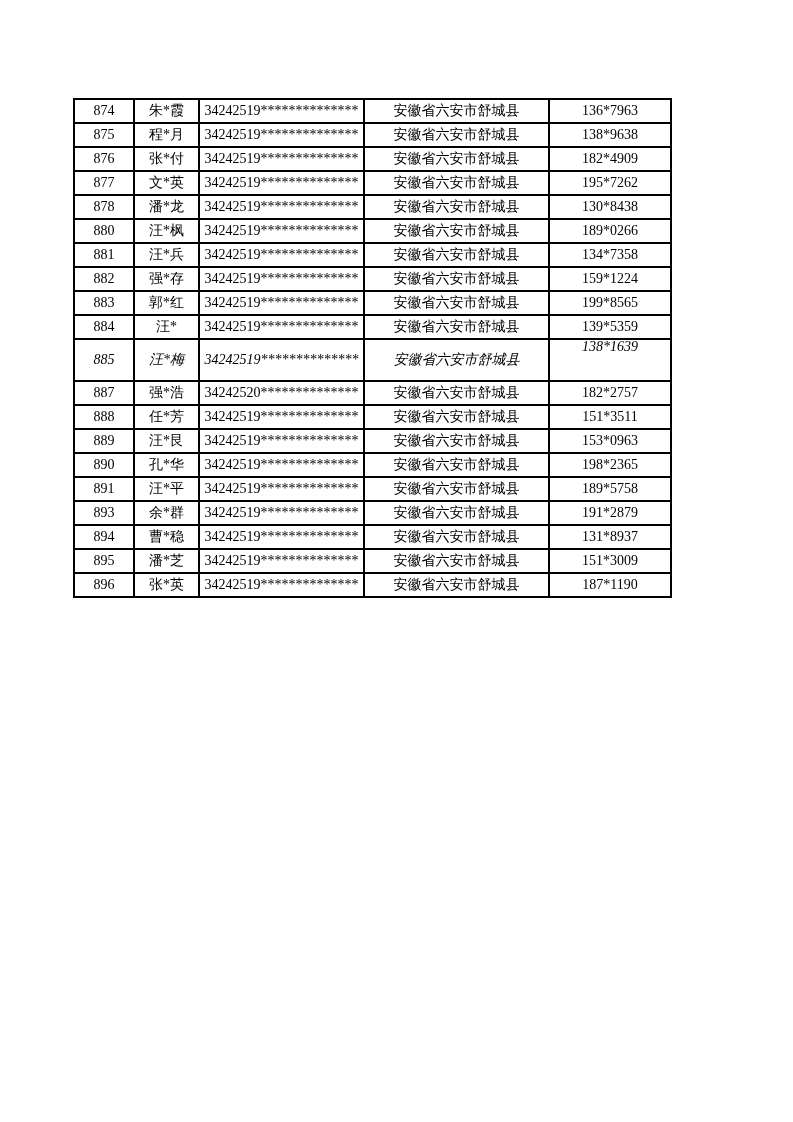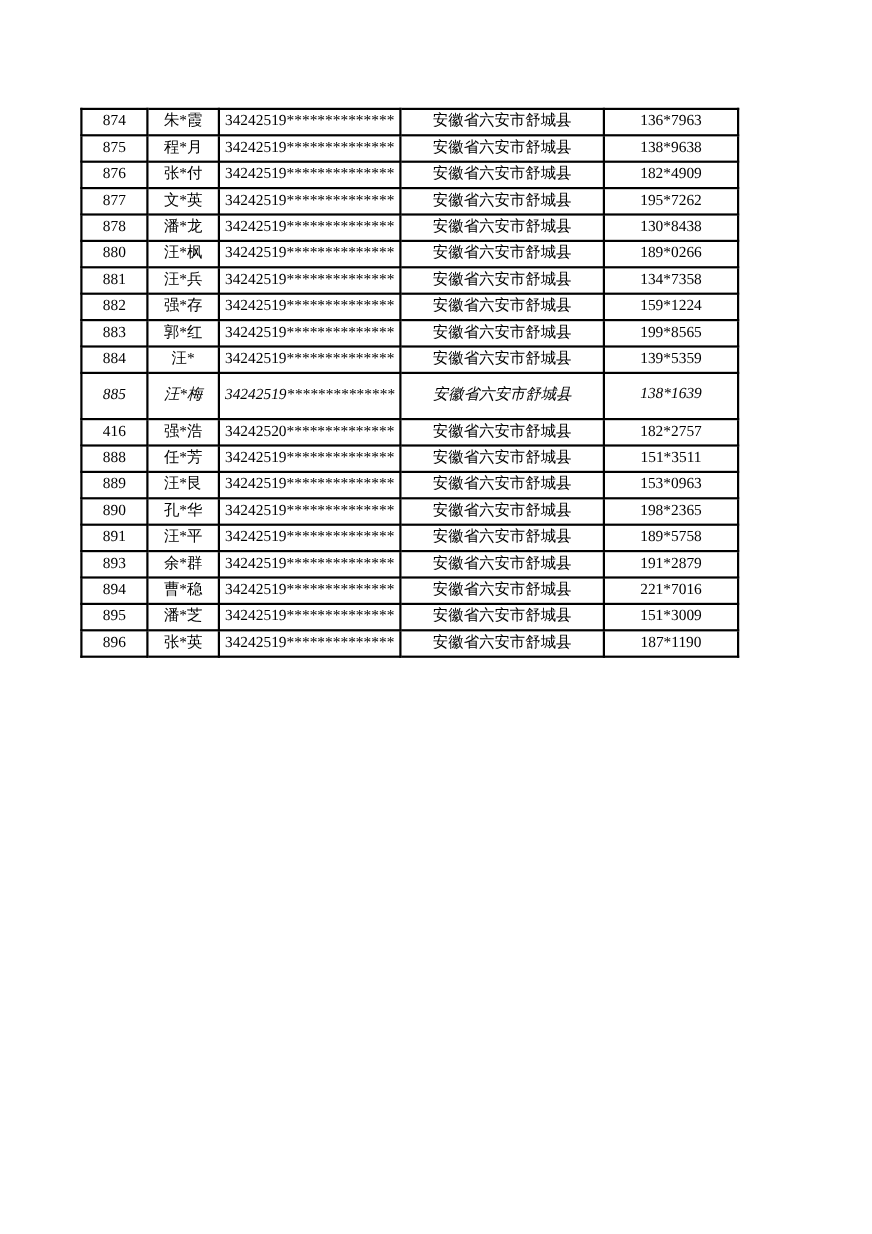--- a/index.html
+++ b/index.html
@@ -41,21 +41,21 @@
   }
   table.roster tr {
     height: 24px;
   }
   table.roster tr.tall {
     height: 42px;
     font-style: italic;
   }
   table.roster td.vtop {
     vertical-align: top;
-    padding-top: 12px;
+    padding-top: 0;
     border-radius: 11px;
   }
   col.c-no     { width: 60px; }
   col.c-name   { width: 65px; }
   col.c-id     { width: 165px; }
   col.c-region { width: 185px; }
   col.c-phone  { width: 122px; }
 </style>
 </head>
 <body>
@@ -141,21 +141,21 @@
           <td>139*5359</td>
         </tr>
         <tr class="tall">
           <td>885</td>
           <td>汪*梅</td>
           <td>34242519**************</td>
           <td>安徽省六安市舒城县</td>
           <td class="vtop">138*1639</td>
         </tr>
         <tr>
-          <td>416</td>
+          <td>887</td>
           <td>强*浩</td>
           <td>34242520**************</td>
           <td>安徽省六安市舒城县</td>
           <td>182*2757</td>
         </tr>
         <tr>
           <td>888</td>
           <td>任*芳</td>
           <td>34242519**************</td>
           <td>安徽省六安市舒城县</td>
@@ -187,21 +187,21 @@
           <td>余*群</td>
           <td>34242519**************</td>
           <td>安徽省六安市舒城县</td>
           <td>191*2879</td>
         </tr>
         <tr>
           <td>894</td>
           <td>曹*稳</td>
           <td>34242519**************</td>
           <td>安徽省六安市舒城县</td>
-          <td>221*7016</td>
+          <td>131*8937</td>
         </tr>
         <tr>
           <td>895</td>
           <td>潘*芝</td>
           <td>34242519**************</td>
           <td>安徽省六安市舒城县</td>
           <td>151*3009</td>
         </tr>
         <tr>
           <td>896</td>

